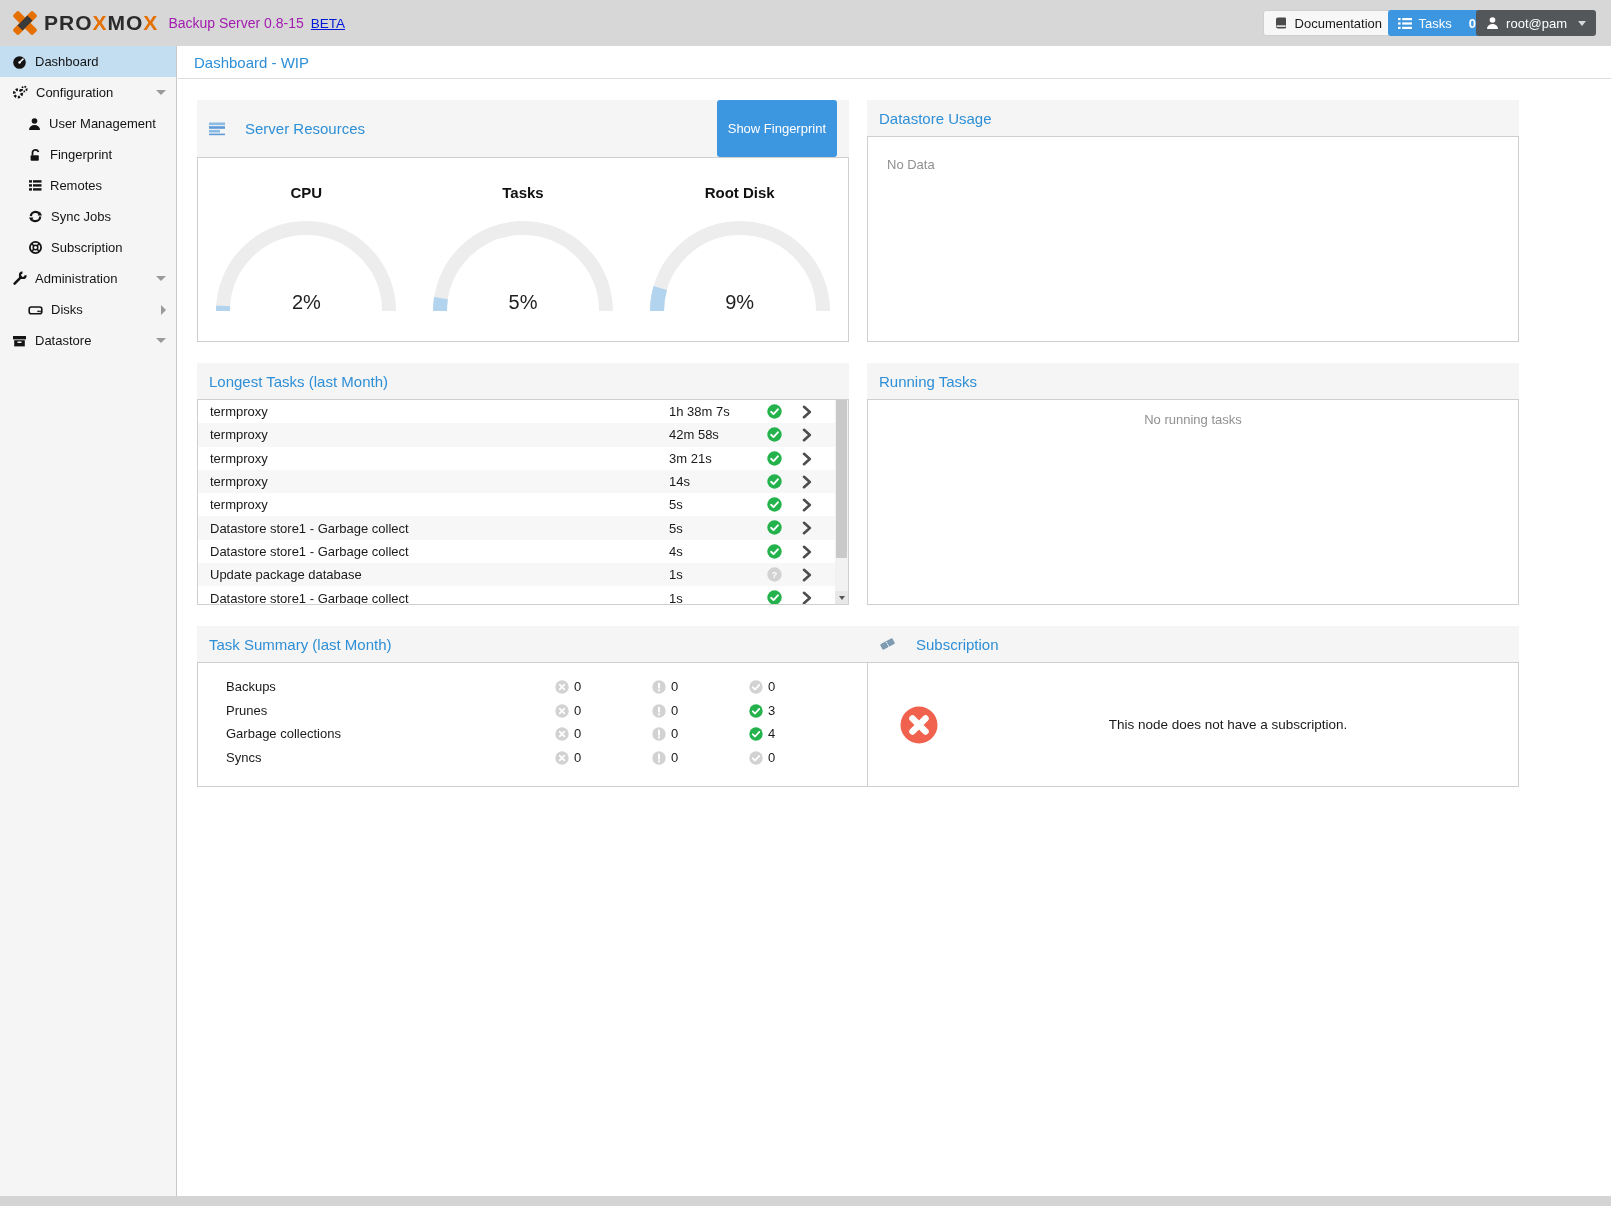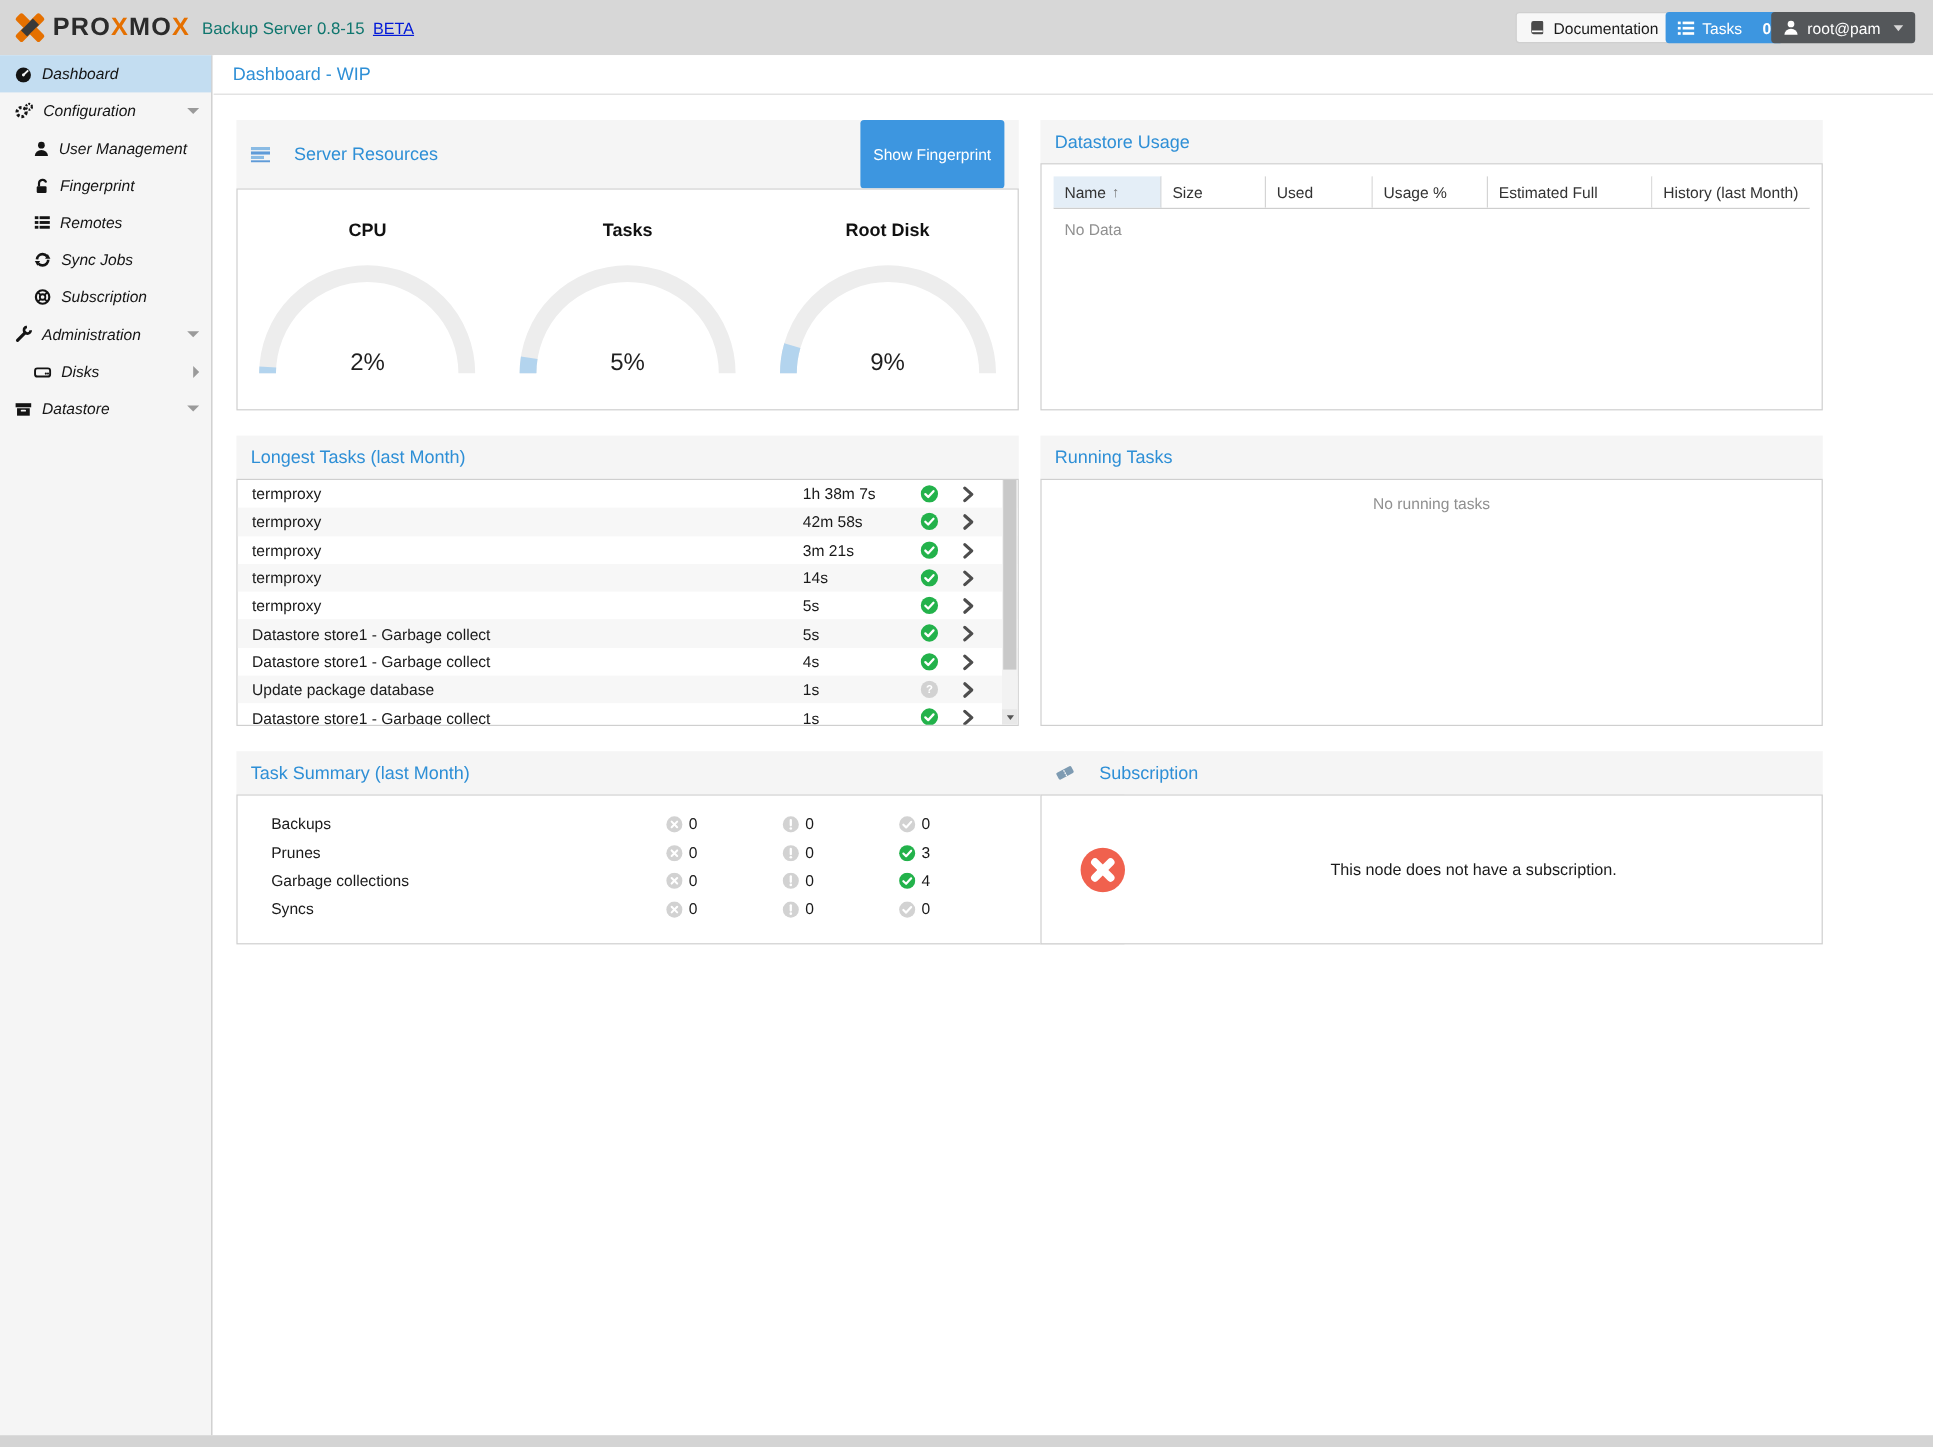--- a/index.html
+++ b/index.html
@@ -8,39 +8,39 @@
     font-family:"Liberation Sans","DejaVu Sans",sans-serif;
     font-size:13px; color:#1a1a1a; background:#fff;
     position:relative; overflow:hidden;
   }
   
   .topbar { position:absolute; left:0; top:0; width:1611px; height:46px;
     background:#d7d7d7; display:flex; align-items:center; }
   .logo-wrap { display:flex; align-items:center; margin-left:10px; }
   .wordmark { font-weight:bold; font-size:21px; letter-spacing:1px; color:#2b2b2b; margin-left:4px; }
   .wordmark .ox { color:#e57000; }
-  .product { margin-left:10px; font-size:14px; color:#0f766e; }
+  .product { margin-left:10px; font-size:14px; color:#a21caf; }
   .beta-link { margin-left:7px; font-size:13.5px; color:#0018d8; text-decoration:underline; cursor:pointer; }
   .topbar-buttons { position:absolute; right:0; top:0; height:48px; width:420px; }
   .tb-btn { position:absolute; top:10px; height:26px; display:inline-flex; align-items:center;
     gap:7px; padding:0 10px; border-radius:3px; font-size:13px; cursor:pointer; white-space:nowrap; }
   .btn-doc  { right:218px; background:#f7f7f7; border:1px solid #cfcfcf; color:#1a1a1a; }
   .btn-tasks{ right:125px; background:#3d96e0; color:#fff; }
   .btn-tasks .cnt { margin-left:10px; font-weight:bold; }
   .btn-user { right:15px;  background:#54575a; color:#fff; }
   .caret-down-sm { width:0; height:0; border-left:4.5px solid transparent;
     border-right:4.5px solid transparent; border-top:5px solid #d8d8d8; margin-left:4px; }
   
   .sidebar { position:absolute; left:0; top:46px; width:177px; bottom:10px;
     background:#f5f5f5; border-right:1px solid #c9c9c9; }
   .side-item { display:flex; align-items:center; height:31px; padding:0 10px 0 12px;
     gap:8px; cursor:pointer; color:#141414; }
   .side-item.child { padding-left:28px; }
   .side-item.selected { background:#c3ddf1; }
-  .side-item .lbl { flex:0 1 auto;font-style:italic; }
+  .side-item .lbl { flex:0 1 auto; }
   .caret-grey-down { margin-left:auto; width:0; height:0; border-left:5px solid transparent;
     border-right:5px solid transparent; border-top:5.5px solid #9a9a9a; }
   .caret-grey-right { margin-left:auto; width:0; height:0; border-top:5px solid transparent;
     border-bottom:5px solid transparent; border-left:5.5px solid #9a9a9a; }
   
   .content { position:absolute; left:178px; top:46px; right:0; bottom:10px; background:#fff; }
   .titlebar { position:absolute; left:0; top:0; right:0; height:33px;
     border-bottom:1px solid #dcdcdc; display:flex; align-items:center; }
   .page-title { margin-left:16px; font-size:15px; color:#2e8fd6; }
   .bottom-strip { position:absolute; left:0; bottom:0; width:1611px; height:10px; background:#d4d4d4; }
@@ -294,31 +294,20 @@
       </div>
     </div>
   </div>
 
   <div class="panel p-du">
     <div class="panel-header">
       <span class="panel-title">Datastore Usage</span>
     </div>
     <div class="panel-body">
       <div class="grid">
-        <div class="grid-head">
-          <div class="gh-cell sorted c-name">
-            <span>Name</span>
-            <span class="sort-arrow">↑</span>
-          </div>
-          <div class="gh-cell c-size">Size</div>
-          <div class="gh-cell c-used">Used</div>
-          <div class="gh-cell c-usage">Usage %</div>
-          <div class="gh-cell c-est">Estimated Full</div>
-          <div class="gh-cell c-hist">History (last Month)</div>
-        </div>
         <div class="grid-empty">No Data</div>
       </div>
     </div>
   </div>
 
   <div class="panel p-lt">
     <div class="panel-header">
       <span class="panel-title">Longest Tasks (last Month)</span>
     </div>
     <div class="panel-body">

